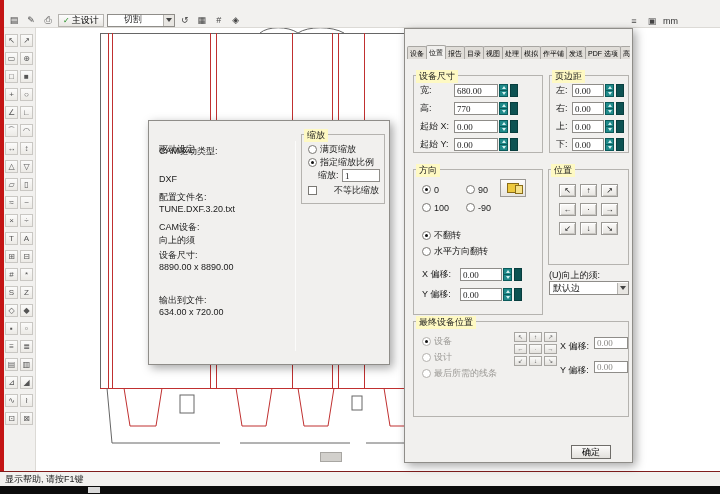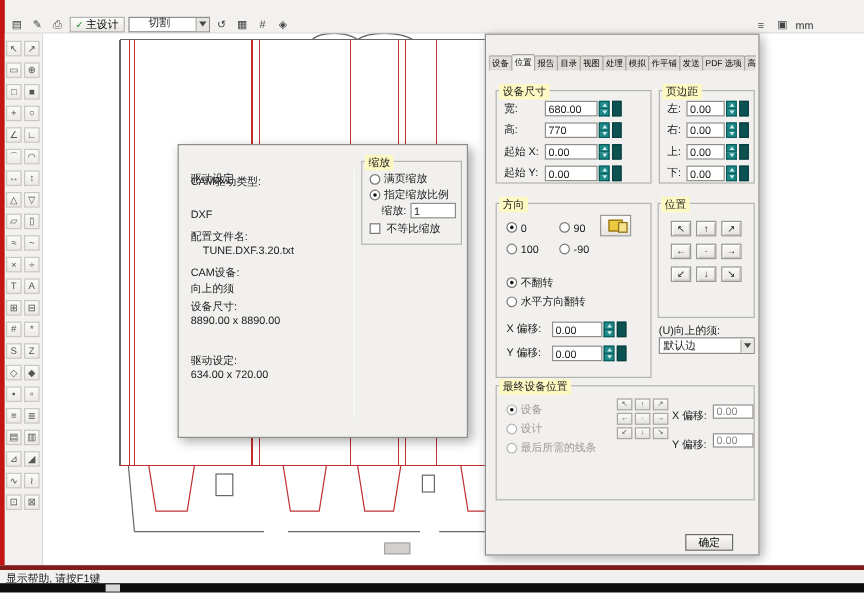--- a/index.html
+++ b/index.html
@@ -34,49 +34,49 @@
   
   .dlg{position:absolute;background:#f1f0ee;border:1px solid #8f8d89;box-shadow:3px 3px 9px rgba(0,0,0,.35)}
   .dtitle{height:15px;line-height:15px;padding-left:5px;background:linear-gradient(#c6c3bf,#aeaba7);color:#fff;font-size:9px}
   .dtitle2{height:15px;line-height:15px;padding-left:5px;background:linear-gradient(#e5e2de,#cfccc7);color:#222;font-size:9px}
   .dlbl{position:absolute;white-space:nowrap}
   .vsep{position:absolute;width:1px;background:#cfcdc9;border-right:1px solid #fbfbfa}
   .group{position:absolute;border:1px solid #b5b3af}
   .legend{position:absolute;top:-6px;left:2px;background:#fef9c3;padding:0 3px;white-space:nowrap}
   .frow{position:absolute;display:flex;align-items:center;height:13px}
   .flbl{white-space:nowrap}
-  .fin{height:13px;border:1px solid #8f8d89;background:#fff;font-size:9px;padding:0 2px;font-family:Liberation Sans, sans-serif;color:#1a1a1a}
+  .fin{height:13px;border:1px solid #8f8d89;background:#fff;font-size:9px;padding:0 2px;font-family:Liberation Serif, serif;color:#1a1a1a}
   .fin.dis{color:#8a8884}
   .spin{width:9px;height:13px;display:inline-flex;flex-direction:column;margin-left:1px}
   .spin i{flex:1;background:#1f8a8a;border:1px solid #0a5a5a;position:relative}
   .spin i+i{border-top:none}
   .spin i::after{content:"";position:absolute;left:2px;border-left:2px solid transparent;border-right:2px solid transparent}
   .spin .su::after{top:1px;border-bottom:3px solid #d6f0f0}
   .spin .sd::after{top:1px;border-top:3px solid #d6f0f0}
   .aux{width:8px;height:13px;margin-left:2px;background:#0d5252;border:1px solid #083e3e}
   .radio{position:absolute;display:flex;align-items:center;gap:3px;height:11px;white-space:nowrap;cursor:default}
   .rd{width:9px;height:9px;min-width:9px;border:1px solid #7a7874;border-radius:50%;background:#fff;position:relative}
   .rd.on::after{content:"";position:absolute;left:2px;top:2px;width:3px;height:3px;background:#111;border-radius:50%}
   .dis{color:#9b9995}
   .dis .rd{border-color:#b3b1ad}
-  .cbrow{position:absolute;display:flex;align-items:center;gap:5px;height:11px;white-space:nowrap}
+  .cbrow{position:absolute;display:flex;align-items:center;gap:17px;height:11px;white-space:nowrap}
   .cb{width:9px;height:9px;border:1px solid #7a7874;background:#fff}
   .tabs{position:absolute;left:2px;top:15px;right:2px;height:15px;display:flex;align-items:flex-end;overflow:hidden}
   .tab{flex:0 0 auto;border:1px solid #a8a6a2;border-bottom:none;background:#e0ddd8;padding:0 2px;height:13px;line-height:13px;font-size:7px;border-radius:2px 2px 0 0;margin-right:-1px;white-space:nowrap;font-family:inherit}
   .tab.active{background:#f1f0ee;height:14px}
   .gbtn{position:absolute;width:17px;height:13px;border:1px solid #9b9995;background:linear-gradient(#fcfbfa,#e6e4e0);box-shadow:inset 1px 1px 0 #fff,inset -1px -1px 0 #c9c7c3;font-size:8px;color:#222;text-align:center;line-height:11px;padding:0;font-family:inherit}
   .sgbtn{position:absolute;width:13px;height:10px;border:1px solid #a8a6a2;background:linear-gradient(#fbfbfa,#e4e2de);font-size:6px;color:#555;text-align:center;line-height:8px;padding:0;font-family:inherit}
   .pcombo{position:absolute;height:14px;border:1px solid #8f8d89;background:#fff;display:flex;align-items:center;justify-content:space-between;padding-left:3px}
   .yico{position:absolute;width:26px;height:18px;border:1px solid #9b9995;background:linear-gradient(#fcfbfa,#e6e4e0);display:flex;align-items:center;justify-content:center;padding:0}
   .ypage{width:12px;height:10px;background:#edc93f;border:1px solid #8a6d1a;position:relative}
   .ypage::after{content:"";position:absolute;right:-5px;top:1px;width:6px;height:7px;background:#f6e28a;border:1px solid #8a6d1a}
   .okbtn{position:absolute;border:1px solid #6f6d69;background:linear-gradient(#fcfbfa,#e2e0dc);font-size:9px;text-align:center;line-height:12px;font-family:inherit}
 
   
-  .statusbar{position:absolute;left:0;top:471px;width:720px;height:15px;background:#f2f1ef;border-top:4px solid #7f1d1d;line-height:14px;padding-left:5px}
+  .statusbar{position:absolute;left:0;top:471px;width:720px;height:15px;background:#f2f1ef;border-top:1px solid #7f1d1d;line-height:14px;padding-left:5px}
   .taskbar{position:absolute;left:0;top:486px;width:720px;height:8px;background:#0c0c0c}
   .tkbox{position:absolute;left:88px;top:487px;width:12px;height:6px;background:#d8d8d8}
 </style>
 </head>
 <body>
 
 <div id="app">
 
 
   <div class="toolbar">
@@ -175,26 +175,26 @@
       <rect x="316" y="368" width="10" height="14" stroke="#666" fill="none"></rect>
     </svg>
     <span class="hthumb"></span>
   </div>
 
   <div class="dlg" style="left:148px;top:120px;width:242px;height:245px;z-index:5">
     <span class="dlbl" style="left:10px;top:22px">驱动设定</span>
     <span class="dlbl" style="left:10px;top:24px">CAM驱动类型:</span>
     <span class="dlbl" style="left:10px;top:53px">DXF</span>
     <span class="dlbl" style="left:10px;top:70px">配置文件名:</span>
-    <span class="dlbl" style="left:20px;top:83px">TUNE.DXF.3.20.txt</span>
+    <span class="dlbl" style="left:10px;top:83px">TUNE.DXF.3.20.txt</span>
     <span class="dlbl" style="left:10px;top:100px">CAM设备:</span>
     <span class="dlbl" style="left:10px;top:113px">向上的须</span>
     <span class="dlbl" style="left:10px;top:128px">设备尺寸:</span>
     <span class="dlbl" style="left:10px;top:141px">8890.00 x 8890.00</span>
-    <span class="dlbl" style="left:10px;top:173px">驱动设定:</span>
+    <span class="dlbl" style="left:10px;top:173px">输出到文件:</span>
     <span class="dlbl" style="left:10px;top:186px">634.00 x 720.00</span>
     <span class="vsep" style="left:146px;top:20px;height:210px"></span>
     <div class="group" style="left:152px;top:13px;width:84px;height:70px">
       <span class="legend">缩放</span>
       <label class="radio" style="left:6px;top:9px">
         <span class="rd"></span>
           <span>满页缩放</span>
       </label>
       <label class="radio" style="left:6px;top:22px">
         <span class="rd on"></span>

